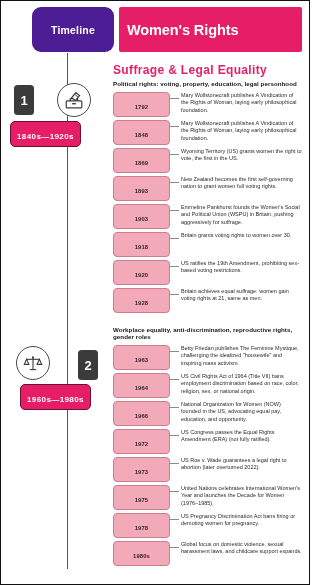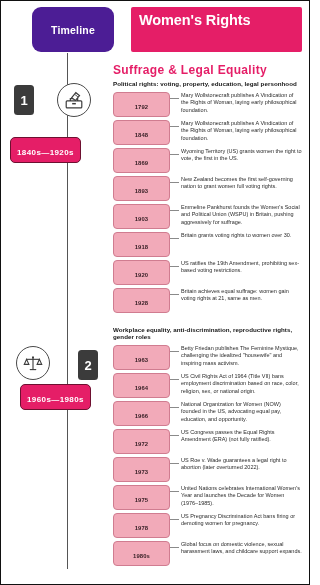--- a/index.html
+++ b/index.html
@@ -22,21 +22,21 @@
   .timeline-badge {
     width:82px; height:45px; background:#4c1d95; border-radius:9px;
     display:flex; align-items:center; justify-content:center;
     margin-left:24px; flex:0 0 auto;
   }
   .timeline-badge span {
     color:#fff; font-size:10.5px; font-weight:bold; letter-spacing:.2px;
   }
   .title-bar {
     flex:1 1 auto; background:#e51e67; border-radius:2px;
-    padding:5px 8px 6px 8px; min-height:45px;margin-left:12px;
+    padding:15px 8px 6px 8px; min-height:45px;
   }
   .title-bar .t-line {
     color:#fff; font-size:14.5px; font-weight:bold; line-height:1.22;
     letter-spacing:-.1px;
   }
 
   
   .spine {
     position:absolute; left:66px; top:52px; width:1.4px; height:516px;
     background:#555;
@@ -109,21 +109,21 @@
       </div>
       <div class="circ-icon" style="left:49px; top:22px;">
         <svg width="22" height="22" viewBox="0 0 24 24" fill="none" stroke="#3b3b3b" stroke-width="1.3">
           <rect x="3.5" y="13" width="17" height="7.5" rx="1"></rect>
           <path d="M8 13 L8 10.5 L16 10.5 L16 13"></path>
           <rect x="10" y="15.2" width="4" height="1.6" fill="#3b3b3b" stroke="none"></rect>
           <path d="M9.5 9.5 L14 4 L18 7.2 L13.5 12.6 Z" fill="#fff"></path>
           <path d="M13.2 6.2 L16.2 8.5" stroke-width="1"></path>
         </svg>
       </div>
-      <div class="era-pill" style="left:2px; top:76px;">
+      <div class="era-pill" style="left:2px; top:60px;">
         <span>1840s—1920s</span>
       </div>
     </div>
     <div class="content">
       <div class="sec-title">Suffrage &amp; Legal Equality</div>
       <div class="sec-sub">Political rights: voting, property, education, legal personhood</div>
 
       <div class="row">
         <div class="year-pill"><span>1792</span></div>
         <div class="connector"></div>

